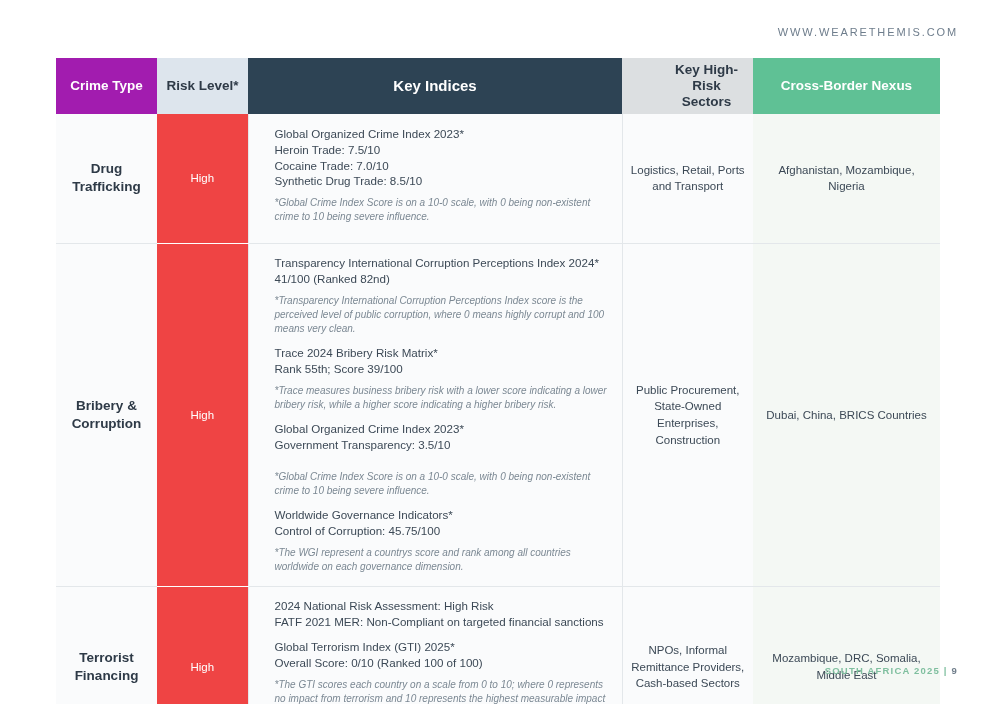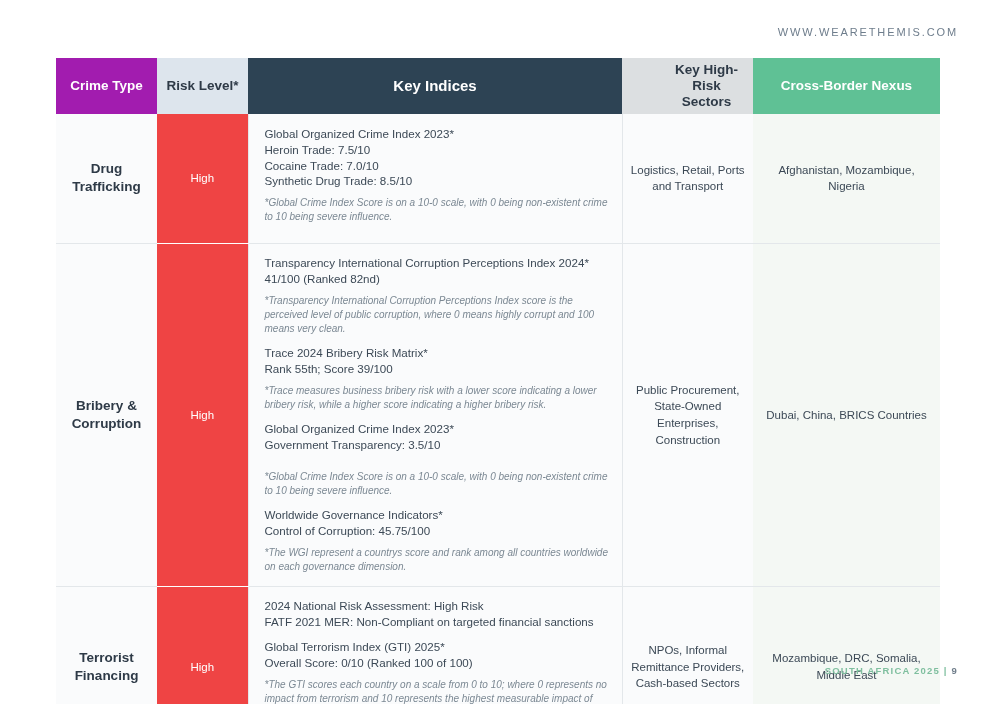--- a/index.html
+++ b/index.html
@@ -95,21 +95,21 @@
   .cell-nexus{
     background:#f4f8f4;
     text-align:center;
     font-size:11.5px;
     line-height:1.45;
     color:#3c4956;
     padding:6px 10px;
   }
 
   
-  .blk{margin:0 0 2px 2px;}
+  .blk{margin:0 0 2px 12px;}
   .blk + .blk{margin-top:9px;}
   .blk .ln{
     font-size:11.6px;
     line-height:1.37;
     color:#3c4956;
     white-space:pre-line;
   }
   .note{
     font-size:10px;
     font-style:italic;

